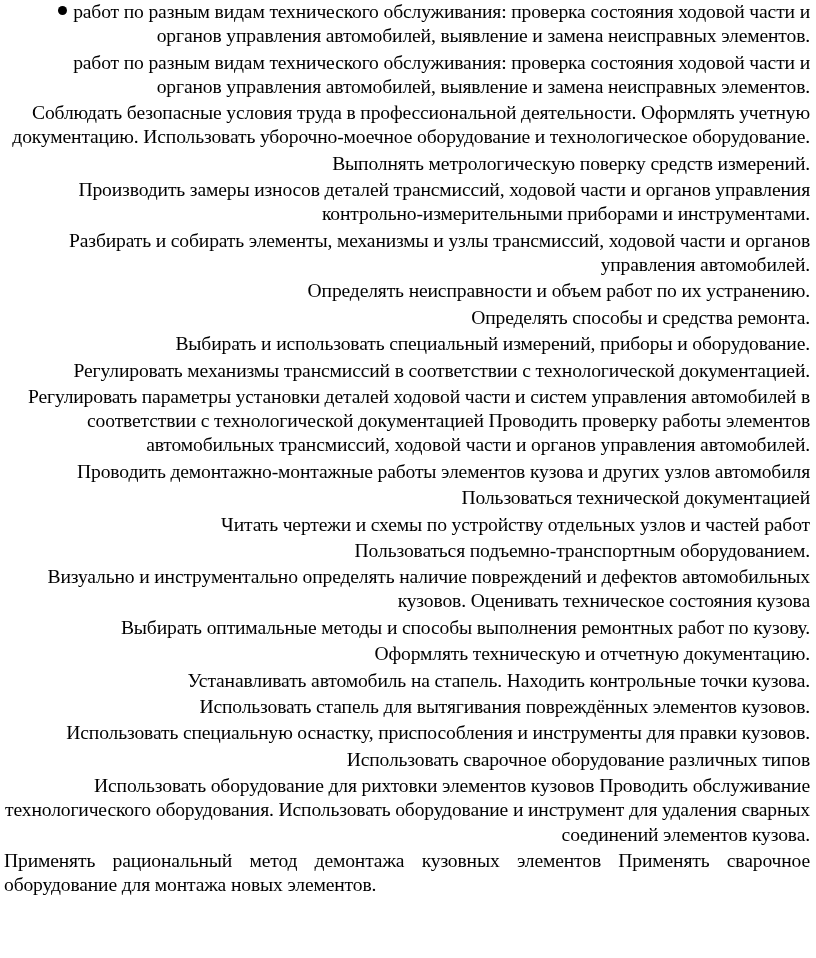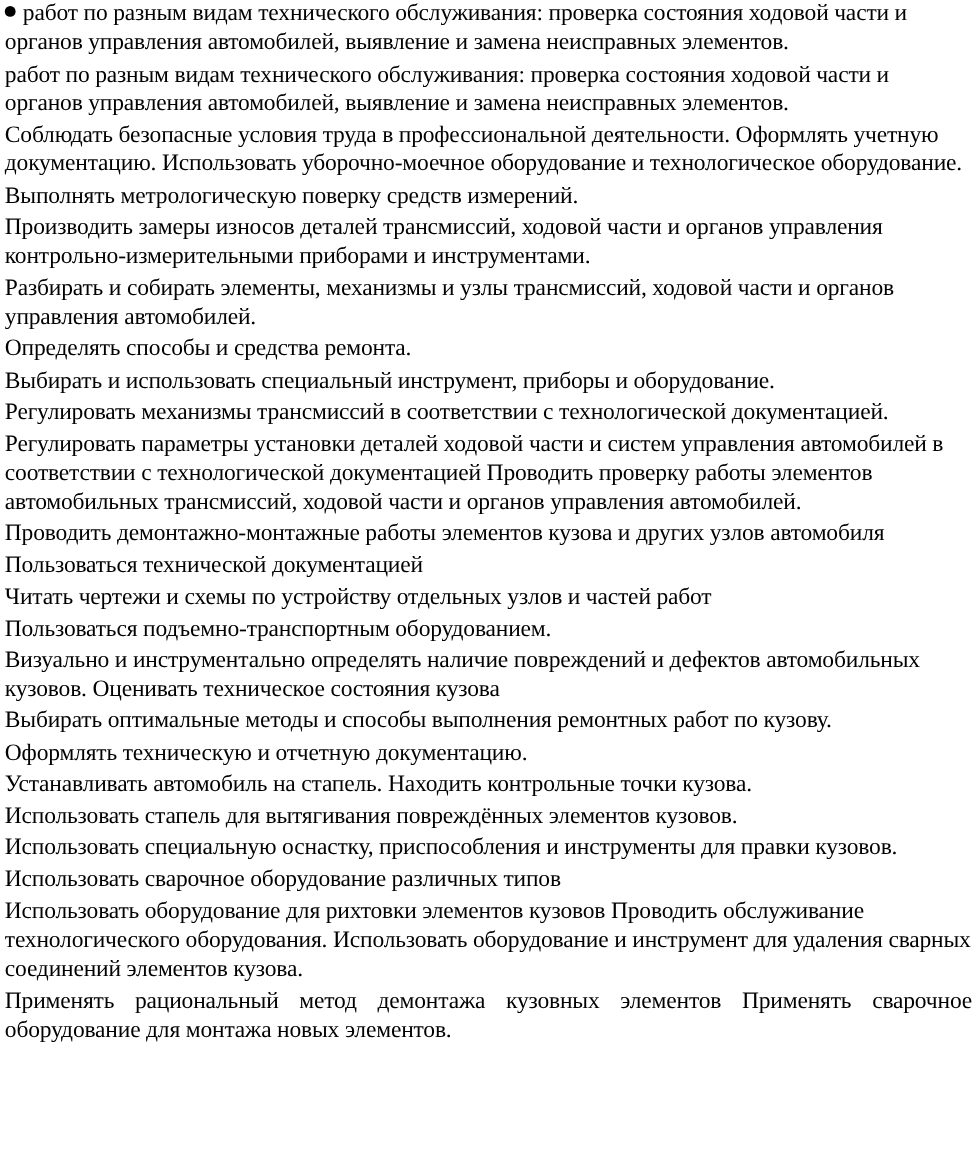--- a/index.html
+++ b/index.html
@@ -20,20 +20,21 @@
       width: 806px;
       font-family: "Liberation Serif", "DejaVu Serif", serif;
       font-size: 19.6px;
       line-height: 24.2px;
       color: #000000;
       letter-spacing: -0.15px;
     }
     .para {
       margin: 0 0 2.2px 0;
       padding: 0;
+      text-align: right;
     }
     .para.justify {
       text-align: justify;
       text-align-last: left;
       font-family: Liberation Serif, serif;
     }
     .bullet {
       display: inline-block;
       width: 9px;
       height: 9px;
@@ -47,22 +48,23 @@
 </head>
 <body>
 
 <div class="doc">
   <p class="para"><span class="bullet"></span><span>работ по разным видам технического обслуживания: проверка состояния ходовой части и органов управления автомобилей, выявление и замена неисправных элементов.</span></p>
   <p class="para">работ по разным видам технического обслуживания: проверка состояния ходовой части и органов управления автомобилей, выявление и замена неисправных элементов.</p>
   <p class="para">Соблюдать безопасные условия труда в профессиональной деятельности. Оформлять учетную документацию. Использовать уборочно-моечное оборудование и технологическое оборудование.</p>
   <p class="para">Выполнять метрологическую поверку средств измерений.</p>
   <p class="para">Производить замеры износов деталей трансмиссий, ходовой части и органов управления контрольно-измерительными приборами и инструментами.</p>
   <p class="para">Разбирать и собирать элементы, механизмы и узлы трансмиссий, ходовой части и органов управления автомобилей.</p>
+  <p class="para">Определять неисправности и объем работ по их устранению.</p>
   <p class="para">Определять способы и средства ремонта.</p>
-  <p class="para">Выбирать и использовать специальный инструмент, приборы и оборудование.</p>
+  <p class="para">Выбирать и использовать специальный измерений, приборы и оборудование.</p>
   <p class="para">Регулировать механизмы трансмиссий в соответствии с технологической документацией.</p>
   <p class="para">Регулировать параметры установки деталей ходовой части и систем управления автомобилей в соответствии с технологической документацией Проводить проверку работы элементов автомобильных трансмиссий, ходовой части и органов управления автомобилей.</p>
   <p class="para">Проводить демонтажно-монтажные работы элементов кузова и других узлов автомобиля</p>
   <p class="para">Пользоваться технической документацией</p>
   <p class="para">Читать чертежи и схемы по устройству отдельных узлов и частей работ</p>
   <p class="para">Пользоваться подъемно-транспортным оборудованием.</p>
   <p class="para">Визуально и инструментально определять наличие повреждений и дефектов автомобильных кузовов. Оценивать техническое состояния кузова</p>
   <p class="para">Выбирать оптимальные методы и способы выполнения ремонтных работ по кузову.</p>
   <p class="para">Оформлять техническую и отчетную документацию.</p>
   <p class="para">Устанавливать автомобиль на стапель. Находить контрольные точки кузова.</p>

